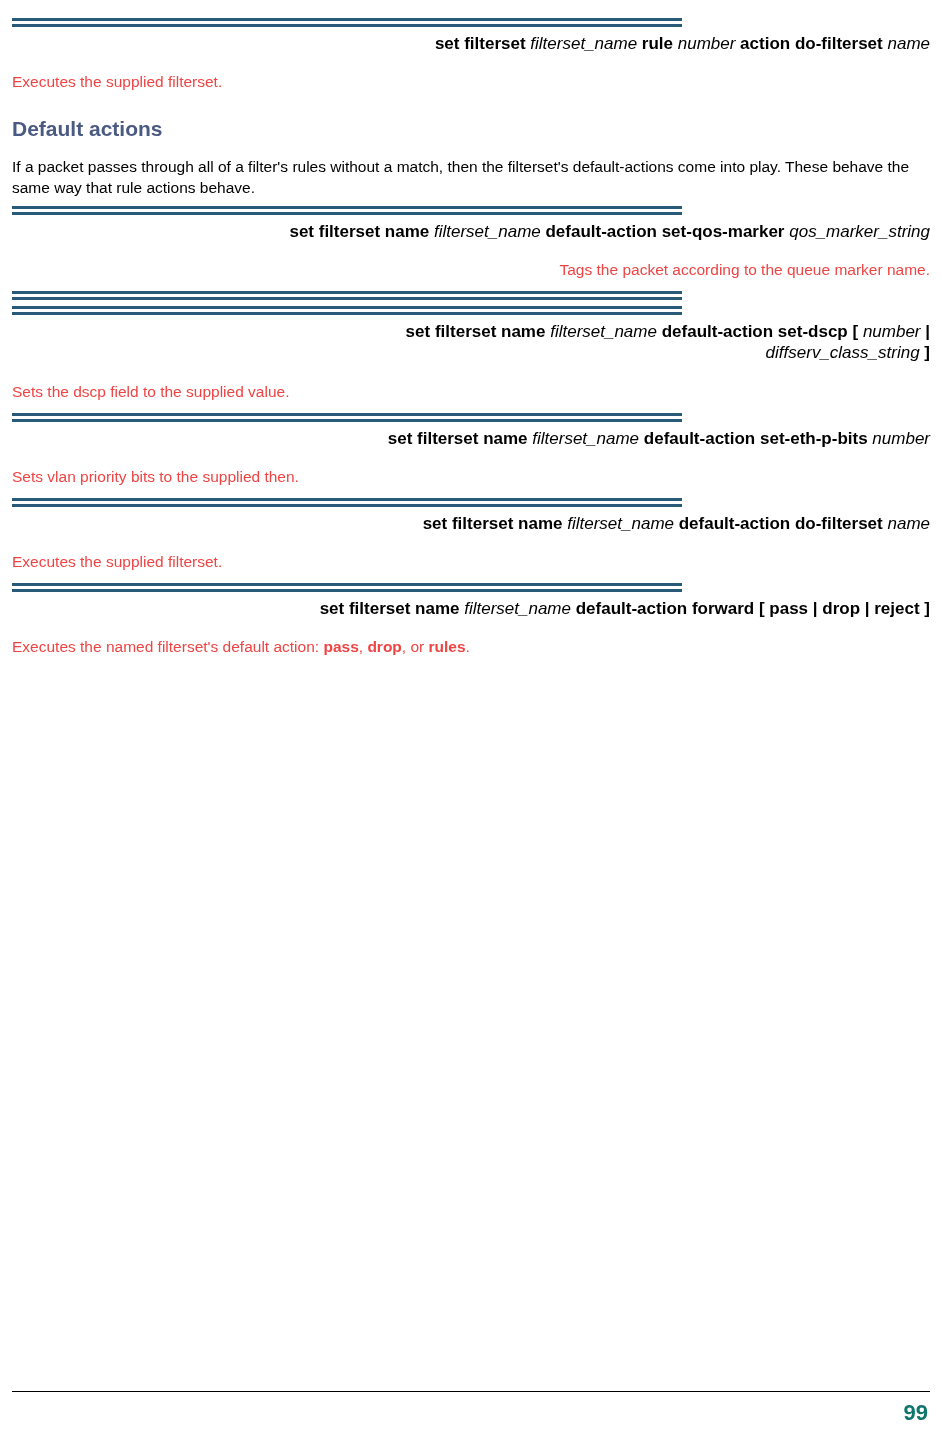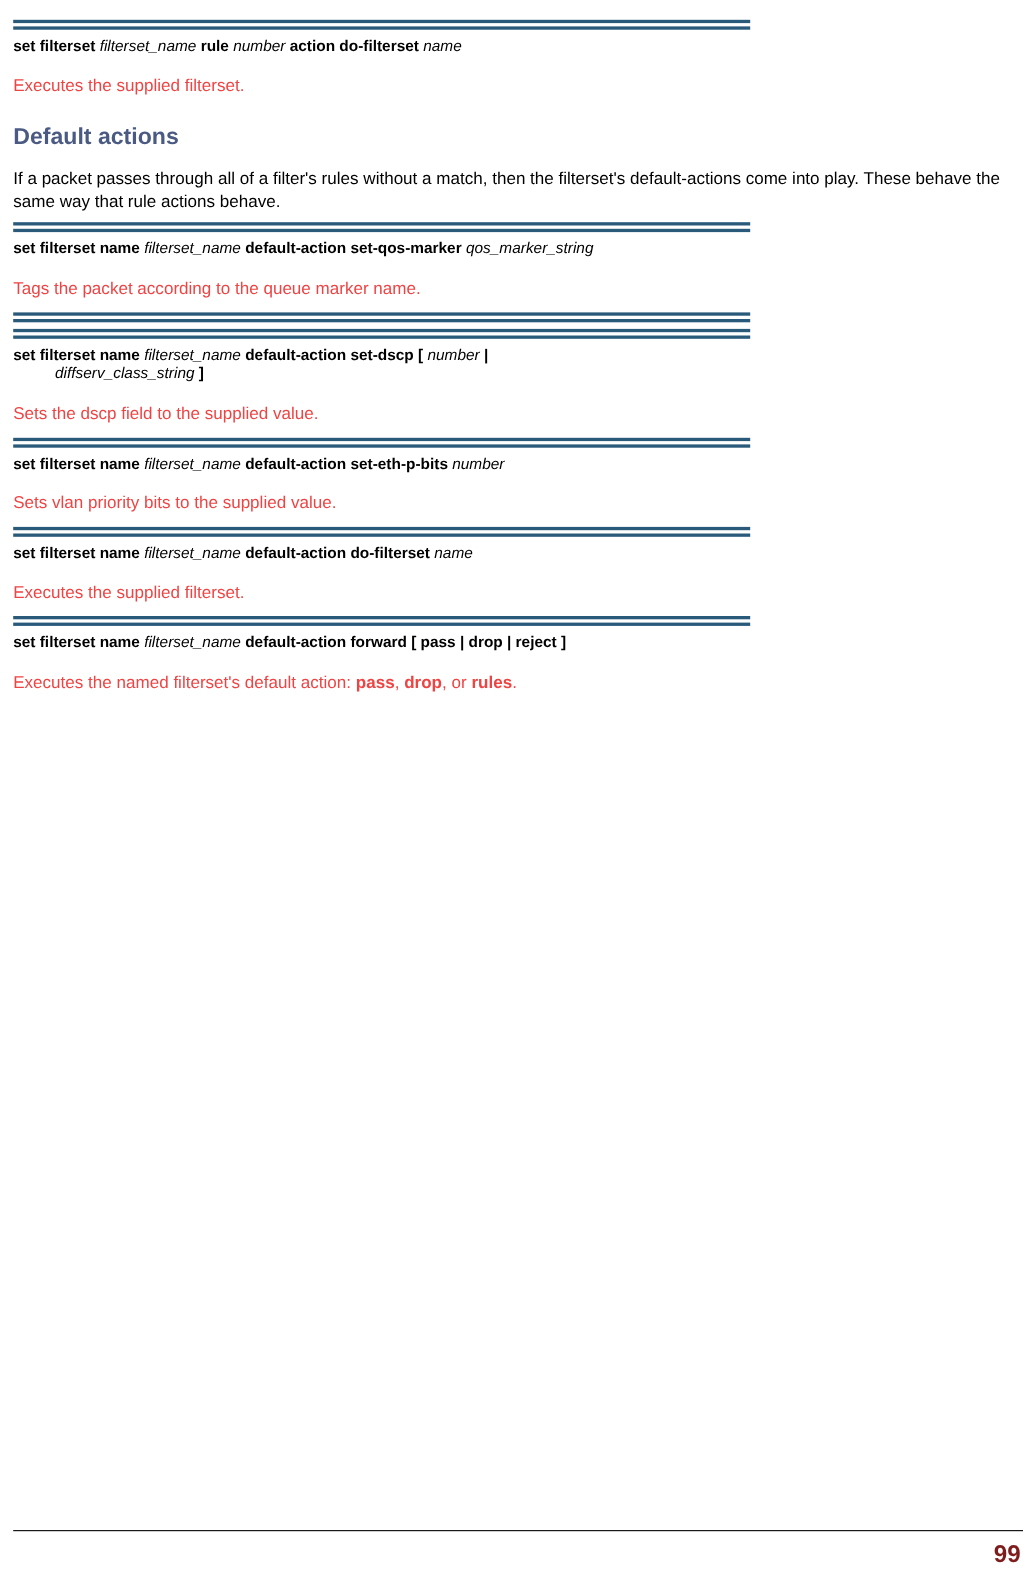--- a/index.html
+++ b/index.html
@@ -16,25 +16,26 @@
       padding: 18px 12px 0 12px;
     }
     .hr-block {
       width: 670px;
       border-top: 3px solid #2a5a7a;
       border-bottom: 3px solid #2a5a7a;
       height: 9px;
       margin-bottom: 6px;
     }
     .cmd-title {
-      font-size: 14px;
+      font-size: 17px;
       font-weight: bold;
       color: #000;
       margin-bottom: 18px;
       line-height: 1.25;
+      text-align: right;
     }
     .cmd-title .italic {
       font-style: italic;
       font-weight: normal;
     }
     .cmd-title .indent {
       padding-left: 38px;
     }
     .desc {
       font-size: 15.5px;
@@ -61,49 +62,49 @@
       left: 12px;
       right: 12px;
       border-top: 1.5px solid #000;
     }
     .page-num {
       position: absolute;
       bottom: 14px;
       right: 14px;
       font-size: 22px;
       font-weight: bold;
-      color: #7f1d1d;
+      color: #0f766e;
     }
     .bold {
       font-weight: bold;
     }
   </style>
 </head>
 <body>
 
 <div>
 
   <div class="hr-block"></div>
   <div class="cmd-title" id="cmd-0"><span>set filterset </span><span class="italic">filterset_name</span><span> rule </span><span class="italic">number</span><span> action do-filterset </span><span class="italic">name</span></div>
   <div class="desc">Executes the supplied filterset.</div>
 
   <div class="section-title">Default actions</div>
   <div class="intro">If a packet passes through all of a filter's rules without a match, then the filterset's default-actions come into play. These behave the same way that rule actions behave.</div>
 
   <div id="defaults-container">
       <div class="hr-block"></div>
       <div class="cmd-title"><span>set filterset name </span><span class="italic">filterset_name</span><span> default-action set-qos-marker </span><span class="italic">qos_marker_string</span></div>
-      <div class="desc" style="margin-bottom: 10px;">Tags the packet according to the queue marker name.</div>
+      <div class="desc" style="margin-bottom: 10px; text-align: right;">Tags the packet according to the queue marker name.</div>
       <div class="hr-block"></div>
       <div class="hr-block"></div>
       <div class="cmd-title"><span>set filterset name </span><span class="italic">filterset_name</span><span> default-action set-dscp [ </span><span class="italic">number</span><span> | </span><br><span class="italic indent" style="display: inline-block;">diffserv_class_string</span><span> ]</span></div>
       <div class="desc" style="margin-bottom: 10px;">Sets the dscp field to the supplied value.</div>
       <div class="hr-block"></div>
       <div class="cmd-title"><span>set filterset name </span><span class="italic">filterset_name</span><span> default-action set-eth-p-bits </span><span class="italic">number</span></div>
-      <div class="desc" style="margin-bottom: 10px;">Sets vlan priority bits to the supplied value.</div>
+      <div class="desc" style="margin-bottom: 10px;">Sets vlan priority bits to the supplied then.</div>
       <div class="hr-block"></div>
       <div class="cmd-title"><span>set filterset name </span><span class="italic">filterset_name</span><span> default-action do-filterset </span><span class="italic">name</span></div>
       <div class="desc" style="margin-bottom: 10px;">Executes the supplied filterset.</div>
       <div class="hr-block"></div>
       <div class="cmd-title"><span>set filterset name </span><span class="italic">filterset_name</span><span> default-action forward  [ pass | drop | reject ]</span></div>
       <div class="desc" style="margin-bottom: 0px;"><span>Executes the named filterset's default action: </span><span class="bold">pass</span><span>, </span><span class="bold">drop</span><span>, or </span><span class="bold">rules</span><span>.</span></div>
     </div>
 
 </div>
 

